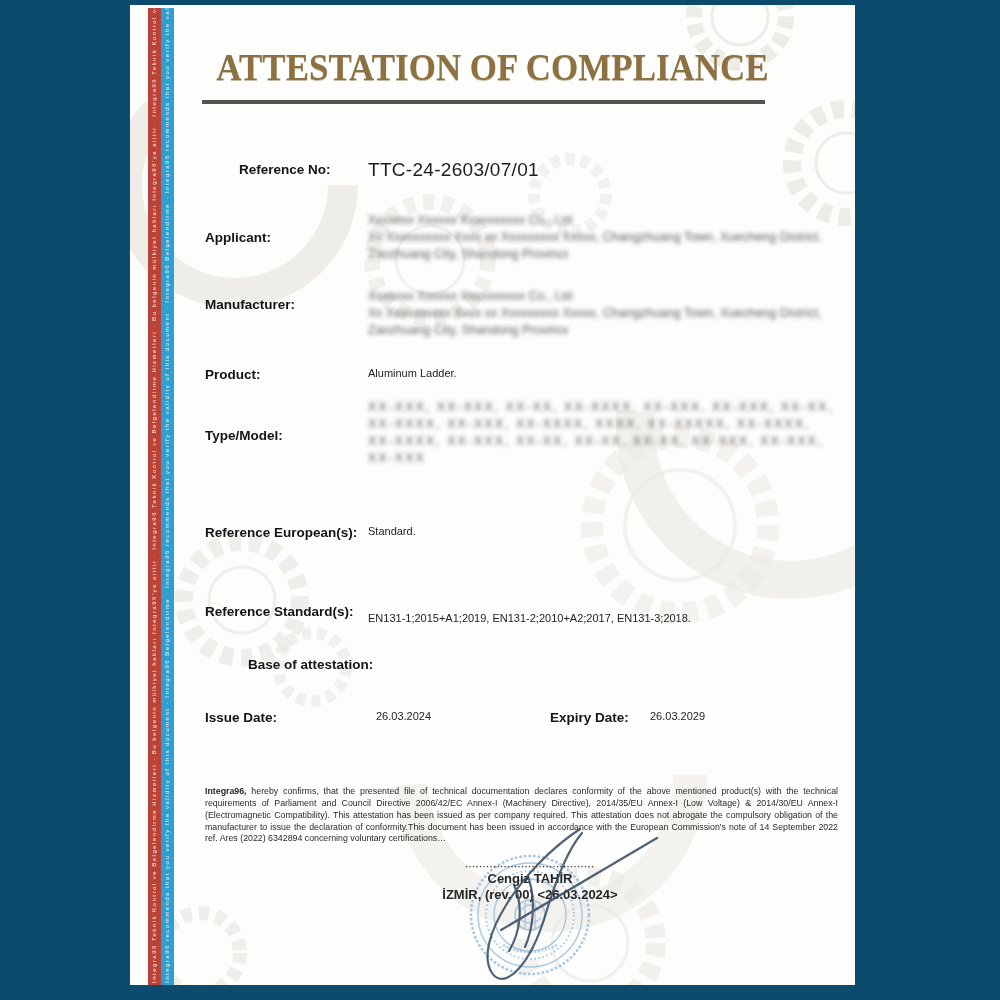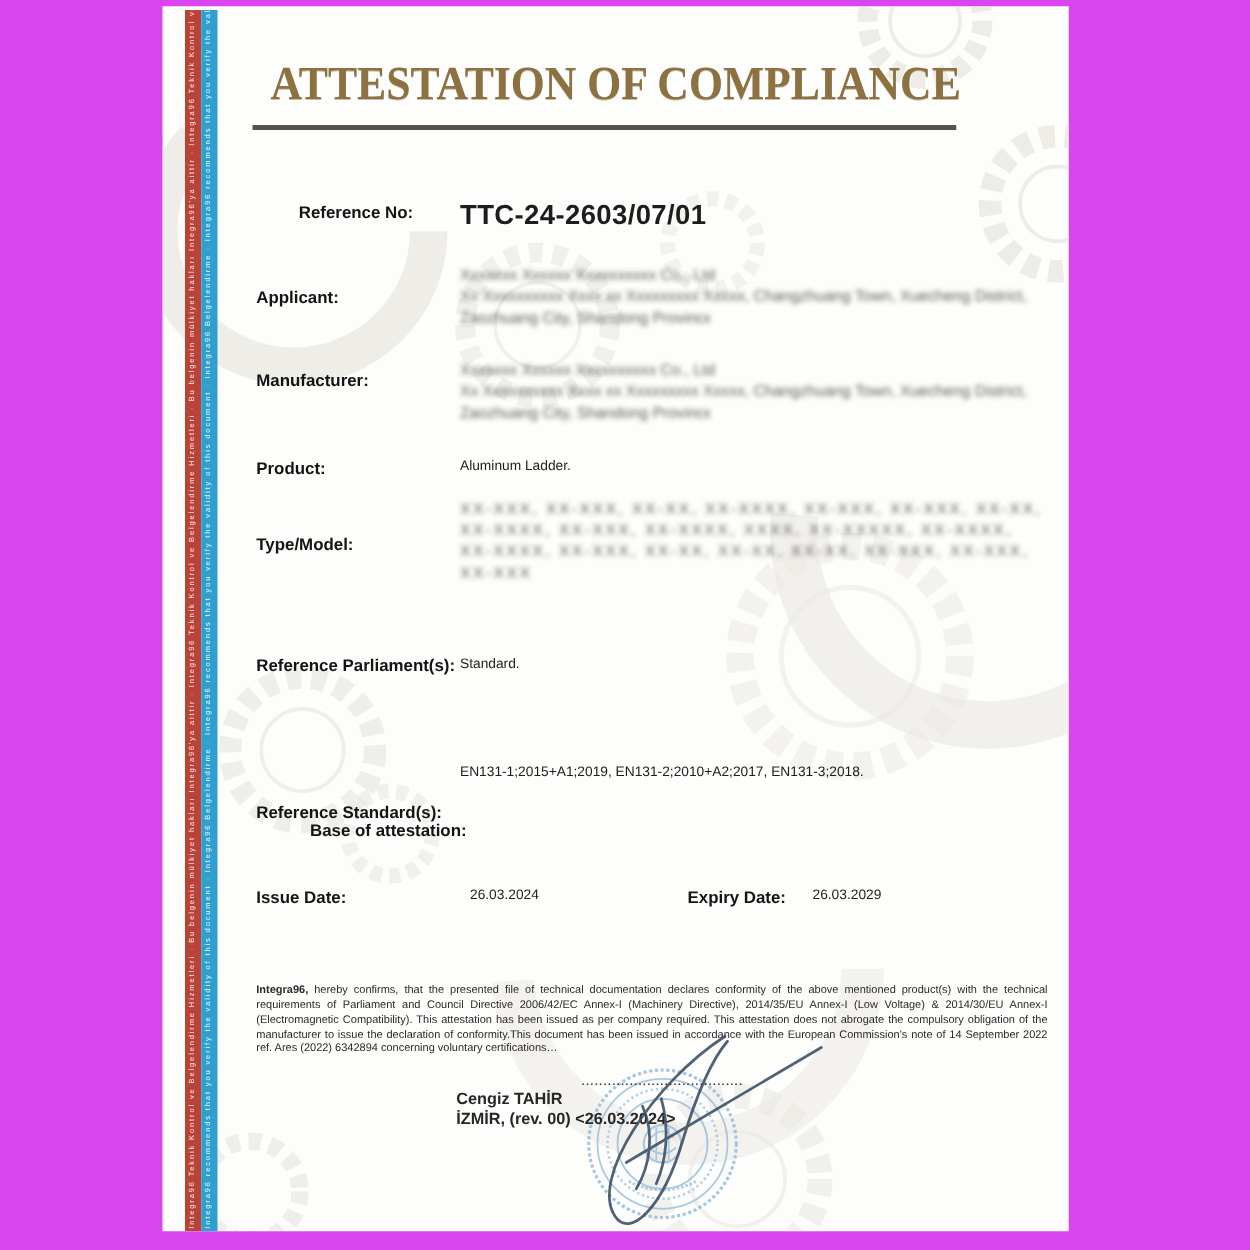--- a/index.html
+++ b/index.html
@@ -1,41 +1,41 @@
 <!DOCTYPE html>
 <html><head>
 <meta charset="utf-8">
 <style>
   html,body{margin:0;padding:0;background:#ffffff;}
-  .canvas{position:relative;width:1000px;height:1000px;background:#d946ef;overflow:hidden;
+  .canvas{position:relative;width:1000px;height:1000px;background:#0c4a6e;overflow:hidden;
           font-family:"Liberation Sans",sans-serif;}
   .page{position:absolute;left:130px;top:5px;width:725px;height:980px;background:#fdfdfb;overflow:hidden;}
   .watermark{position:absolute;left:0;top:0;z-index:0;}
   .stripe{position:absolute;top:3px;height:977px;z-index:2;overflow:hidden;}
   .stripe-red{left:18px;width:13px;background:#bb4237;}
   .stripe-blue{left:31px;width:13px;background:#2f9fd0;}
   .vtext{writing-mode:vertical-rl;transform:rotate(180deg);font-size:6px;line-height:13px;
          letter-spacing:1.5px;color:rgba(255,255,255,0.92);white-space:nowrap;height:975px;
          margin-left:0px;}
   .title{position:absolute;left:0;right:0;top:40px;text-align:center;z-index:3;
          font-family:"Liberation Serif",serif;font-weight:bold;font-size:38px;color:#8d7140;
          letter-spacing:0px;transform:scaleX(0.92);transform-origin:50% 50%;
          text-shadow:0 1px 0 rgba(90,70,30,0.35);margin:0;}
   .title-underline{position:absolute;left:72px;top:95px;width:563px;height:4px;background:#56534e;z-index:3;}
   .lbl{position:absolute;font-weight:bold;font-size:13.5px;color:#141414;z-index:3;white-space:nowrap;}
   .val{position:absolute;font-size:11px;color:#1d1d1d;z-index:3;white-space:nowrap;}
-  .val-strong{font-weight:bold;font-size:22px;letter-spacing:0.3px;}
+  .val-strong{font-weight:normal;font-size:19px;letter-spacing:0.3px;}
   .blur-line{position:absolute;font-size:12.5px;color:#3f3f3f;filter:blur(2.3px);opacity:0.85;
              z-index:3;white-space:nowrap;overflow:hidden;}
   .legal{position:absolute;left:75px;top:772px;width:633px;font-size:8.8px;line-height:11.9px;
          color:#2a2a2a;text-align:justify;z-index:3;}
   .legal b{font-weight:bold;}
   .sig-dots{position:absolute;left:250px;top:857px;width:300px;text-align:center;z-index:4;
             font-size:9px;font-weight:bold;letter-spacing:0.5px;color:#3a3a3a;}
-  .sig-block{position:absolute;left:235px;top:866px;width:330px;z-index:4;
+  .sig-block{position:absolute;left:235px;top:866px;width:330px;text-align:center;z-index:4;
              font-size:13px;font-weight:bold;color:#262626;line-height:15.5px;}
   .stamp{position:absolute;left:325px;top:835px;z-index:3;opacity:0.85;}
   .pen{position:absolute;left:0;top:0;z-index:5;pointer-events:none;}
 </style>
 </head>
 <body>
 
 <div class="canvas">
   <div class="page">
 
@@ -88,24 +88,24 @@
 
     <div class="lbl" style="left:75px;top:362px;">Product:</div>
     <div class="val" style="left:238px;top:362px;">Aluminum Ladder.</div>
 
     <div class="lbl" style="left:75px;top:423px;">Type/Model:</div>
     <div class="blur-line" style="left:238px;top:395px;max-width:475px;letter-spacing:2px;">XX-XXX, XX-XXX, XX-XX, XX-XXXX, XX-XXX, XX-XXX, XX-XX,</div>
     <div class="blur-line" style="left:238px;top:412px;max-width:460px;letter-spacing:2px;">XX-XXXX, XX-XXX, XX-XXXX, XXXX, XX-XXXXX, XX-XXXX,</div>
     <div class="blur-line" style="left:238px;top:429px;max-width:468px;letter-spacing:2px;">XX-XXXX, XX-XXX, XX-XX, XX-XX, XX-XX, XX-XXX, XX-XXX,</div>
     <div class="blur-line" style="left:238px;top:446px;max-width:60px;letter-spacing:2px;">XX-XXX</div>
 
-    <div class="lbl" style="left:75px;top:520px;">Reference Parliament(s):</div>
+    <div class="lbl" style="left:75px;top:520px;">Reference European(s):</div>
     <div class="val" style="left:238px;top:520px;text-align:right;">Standard.</div>
 
-    <div class="lbl" style="left:75px;top:637px;">Reference Standard(s):</div>
+    <div class="lbl" style="left:75px;top:599px;">Reference Standard(s):</div>
     <div class="val" style="left:238px;top:607px;">EN131-1;2015+A1;2019, EN131-2;2010+A2;2017, EN131-3;2018.</div>
 
     <div class="lbl" style="left:75px;top:652px;padding-left:43px;">Base of attestation:</div>
 
     <div class="lbl" style="left:75px;top:705px;">Issue Date:</div>
     <div class="val" style="left:246px;top:705px;">26.03.2024</div>
     <div class="lbl" style="left:420px;top:705px;">Expiry Date:</div>
     <div class="val" style="left:520px;top:705px;">26.03.2029</div>
 
     <p class="legal"><b>Integra96,</b><span> hereby confirms, that the presented file of technical documentation declares conformity of the above mentioned product(s) with the technical requirements of Parliament and Council Directive 2006/42/EC Annex-I (Machinery Directive), 2014/35/EU Annex-I (Low Voltage) &amp; 2014/30/EU Annex-I (Electromagnetic Compatibility). This attestation has been issued as per company required. This attestation does not abrogate the compulsory obligation of the manufacturer to issue the declaration of conformity.This document has been issued in accordance with the European Commission's note of 14 September 2022 ref. Ares (2022) 6342894 concerning voluntary certifications…</span></p>

